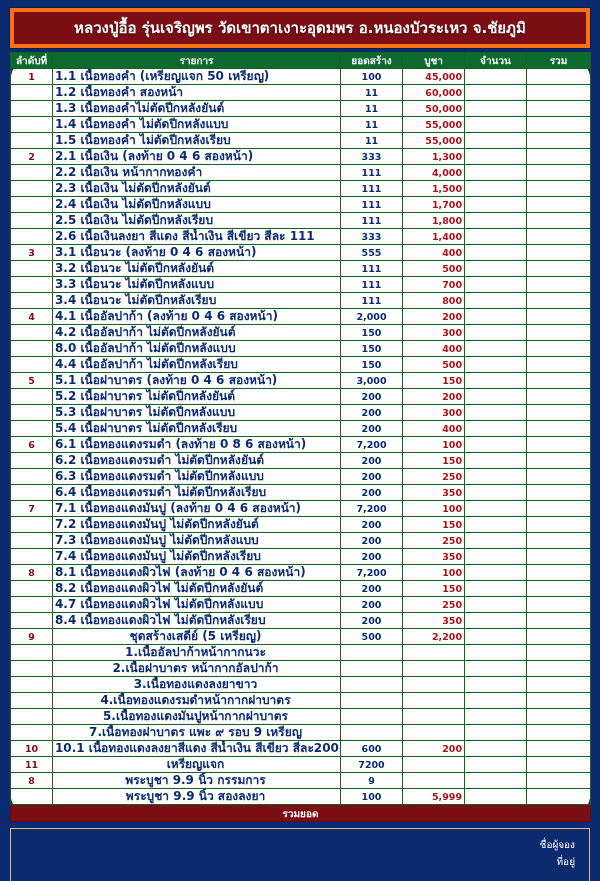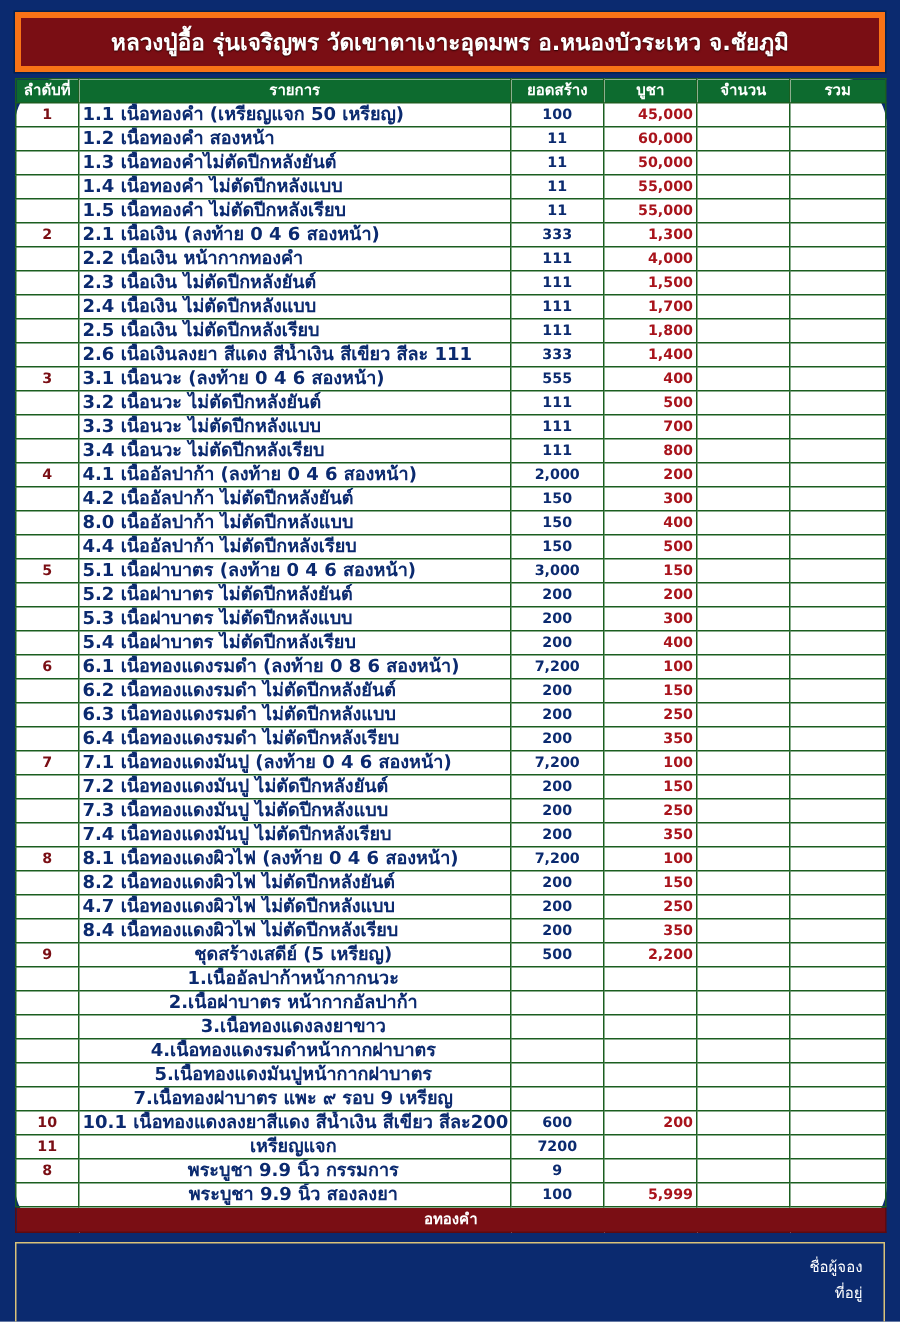--- a/index.html
+++ b/index.html
@@ -491,21 +491,21 @@
           <td class="no"></td>
           <td class="item center">พระบูชา 9.9 นิ้ว สองลงยา</td>
           <td class="qty">100</td>
           <td class="price">5,999</td>
           <td class="blank"></td>
           <td class="blank"></td>
         </tr>
       </tbody>
     <tfoot>
       <tr class="totalrow">
-        <td colspan="6">อทองคำ</td>
+        <td colspan="6">รวมยอด</td>
       </tr>
     </tfoot>
   </table>
 
   <div class="footer">
     <div class="frow">
       <span class="fl">ชื่อผู้จอง</span>
       <span class="dots"></span>
       <span class="fl">ที่อยู่</span>
       <span class="dots short"></span>

